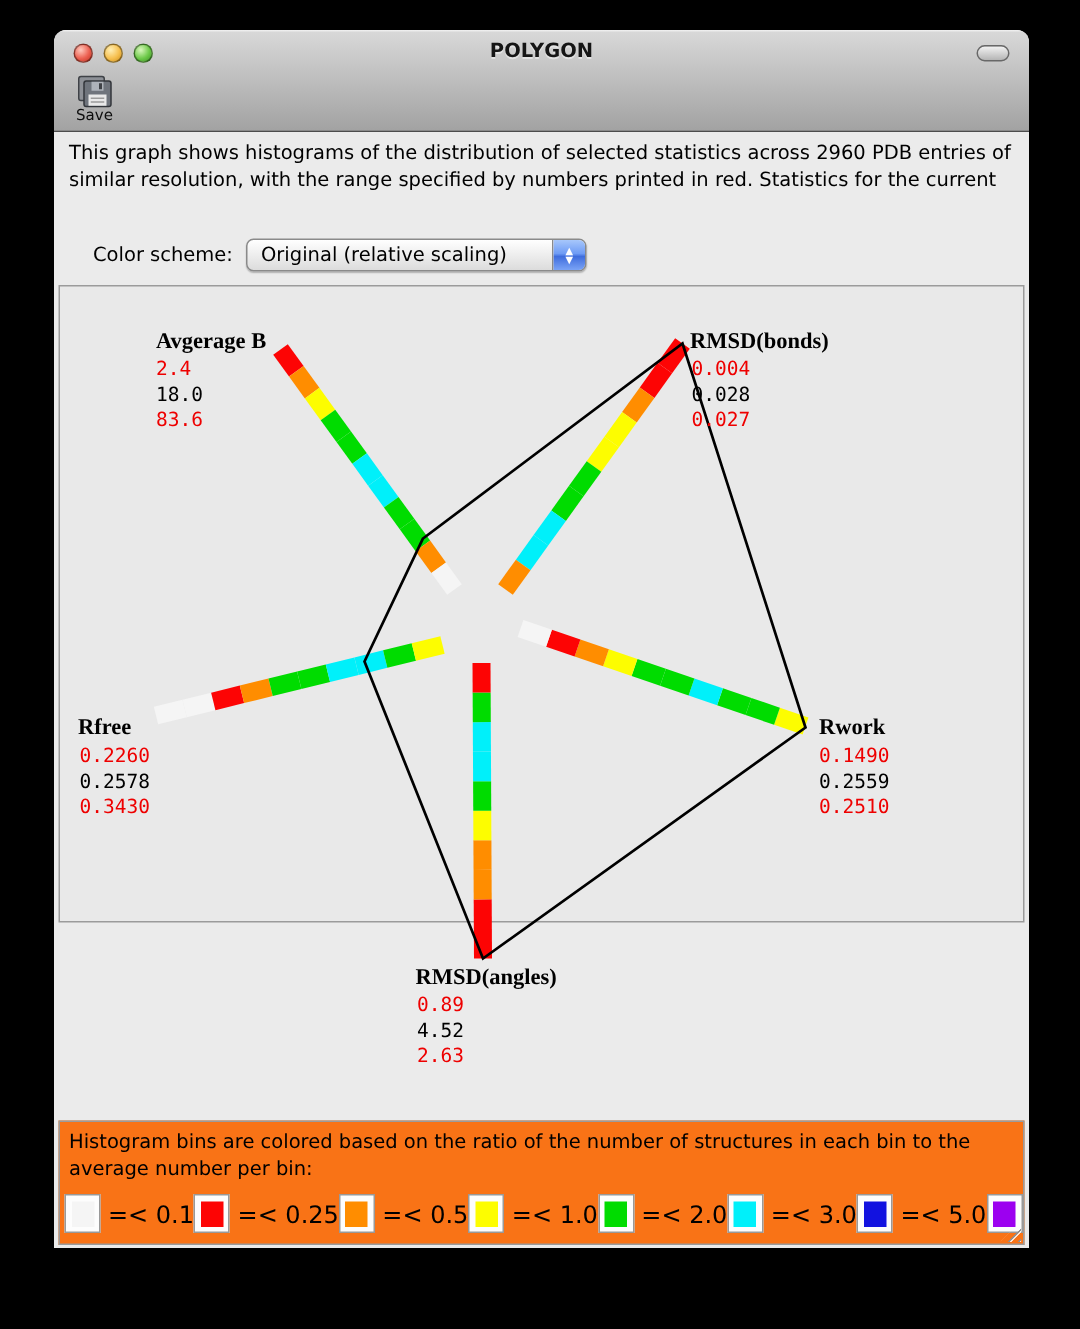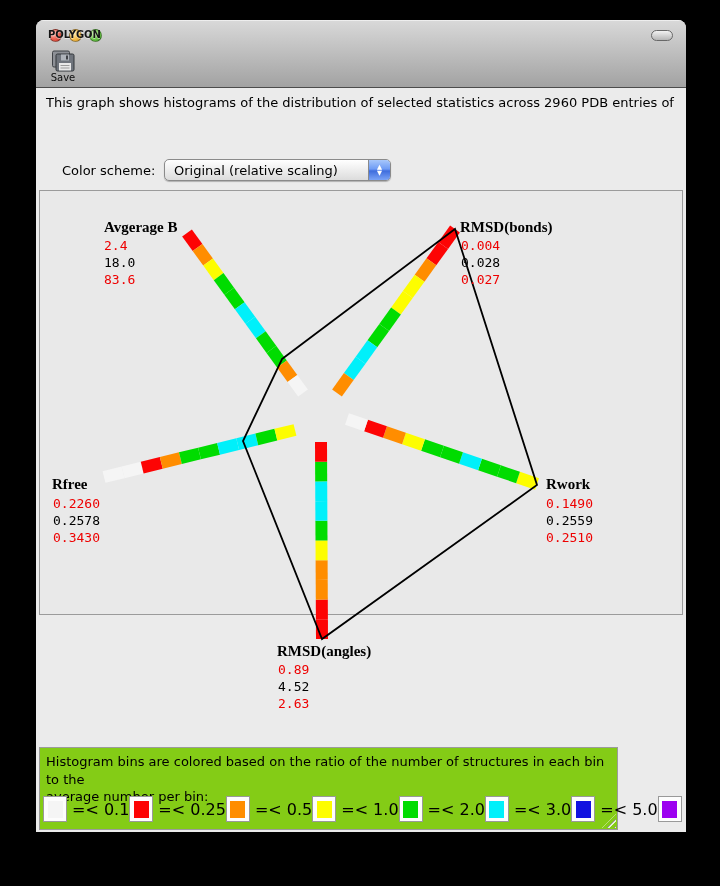--- a/index.html
+++ b/index.html
@@ -19,22 +19,22 @@
     box-shadow:inset 0 1px 0 rgba(255,255,255,.55);
     box-sizing:border-box;
   }
   .titlebar{position:absolute;top:0;left:0;width:100%;height:30px;}
   .traffic{position:absolute;top:9px;left:13px;display:flex;gap:7px;}
   .light{width:13px;height:13px;border-radius:50%;box-sizing:border-box;border:1px solid rgba(0,0,0,.4);}
   .light.red{background:radial-gradient(circle at 35% 30%,#ffc9bd,#ec5f50 55%,#b83322);}
   .light.yellow{background:radial-gradient(circle at 35% 30%,#ffefb5,#f6bf4e 55%,#c98d1a);}
   .light.green{background:radial-gradient(circle at 35% 30%,#d9f7bd,#6cc948 55%,#3c8f26);}
   .title{
-    position:absolute;top:0;left:12px;width:100%;line-height:30px;
-    font-size:10px;font-weight:bold;color:#151515;text-shadow:0 1px 0 rgba(255,255,255,.45);
+    position:absolute;top:0;left:0;width:100%;text-align:center;line-height:30px;
+    font-size:13px;font-weight:bold;color:#151515;text-shadow:0 1px 0 rgba(255,255,255,.45);
   }
   .pill{
     position:absolute;top:10px;right:13px;width:22px;height:11px;border-radius:6px;
     border:1px solid #686868;background:linear-gradient(#f2f2f2,#b5b5b5);box-sizing:border-box;
   }
   .toolbar{position:absolute;top:30px;left:0;width:100%;height:38px;}
   .save-btn{position:absolute;left:7px;top:0px;width:40px;text-align:center;cursor:default;}
   .save-btn svg{display:block;margin:0 auto;}
   .save-label{font-size:10px;color:#0d0d0d;line-height:11px;margin-top:0px;}
   
@@ -56,22 +56,22 @@
     color:#fff;font-size:6.5px;line-height:6.5px;
   }
   
   .plot-panel{
     position:absolute;left:3px;top:170px;width:644px;height:425px;box-sizing:border-box;
     background:#e9e9e9;border:1px solid #9b9b9b;
   }
   .plot-panel svg{position:absolute;left:0;top:0;width:642px;height:553px;}
   
   .bottom-panel{
-    position:absolute;left:3px;top:727px;width:579px;height:83px;box-sizing:border-box;
-    background:#84cc16;border:1px solid #9b9b9b;
+    position:absolute;left:3px;top:727px;width:644px;height:83px;box-sizing:border-box;
+    background:#f97316;border:1px solid #9b9b9b;
   }
   .bottom-text{margin:5px 6px 0 6px;font-size:13px;line-height:17.5px;color:#000;}
   .legend-row{
     position:absolute;left:3px;right:5px;top:46px;height:30px;
     display:flex;align-items:center;justify-content:space-between;
   }
   .legend-item{display:flex;align-items:center;gap:5px;}
   .swatch-box{
     width:24px;height:26px;background:#fdfdfd;border:1px solid #999;box-sizing:border-box;
     display:flex;align-items:center;justify-content:center;
@@ -112,20 +112,21 @@
             <rect x="9.5" y="17.5" width="9" height="1" fill="#9b9b9b"></rect>
           </svg>
         </span>
         <div class="save-label">Save</div>
       </div>
     </div>
   </div>
 
   <div class="desc">
     <div>This graph shows histograms of the distribution of selected statistics across 2960 PDB entries of</div>
+    <div>similar resolution, with the range specified by numbers printed in red.  Statistics for the current</div>
   </div>
 
   <div class="scheme-row">
     <span class="scheme-label">Color scheme:</span>
     <div class="dropdown">
       <span class="dropdown-text">Original (relative scaling)</span>
       <span class="stepper">
           <span>▲</span>
           <span>▼</span>
         </span>

